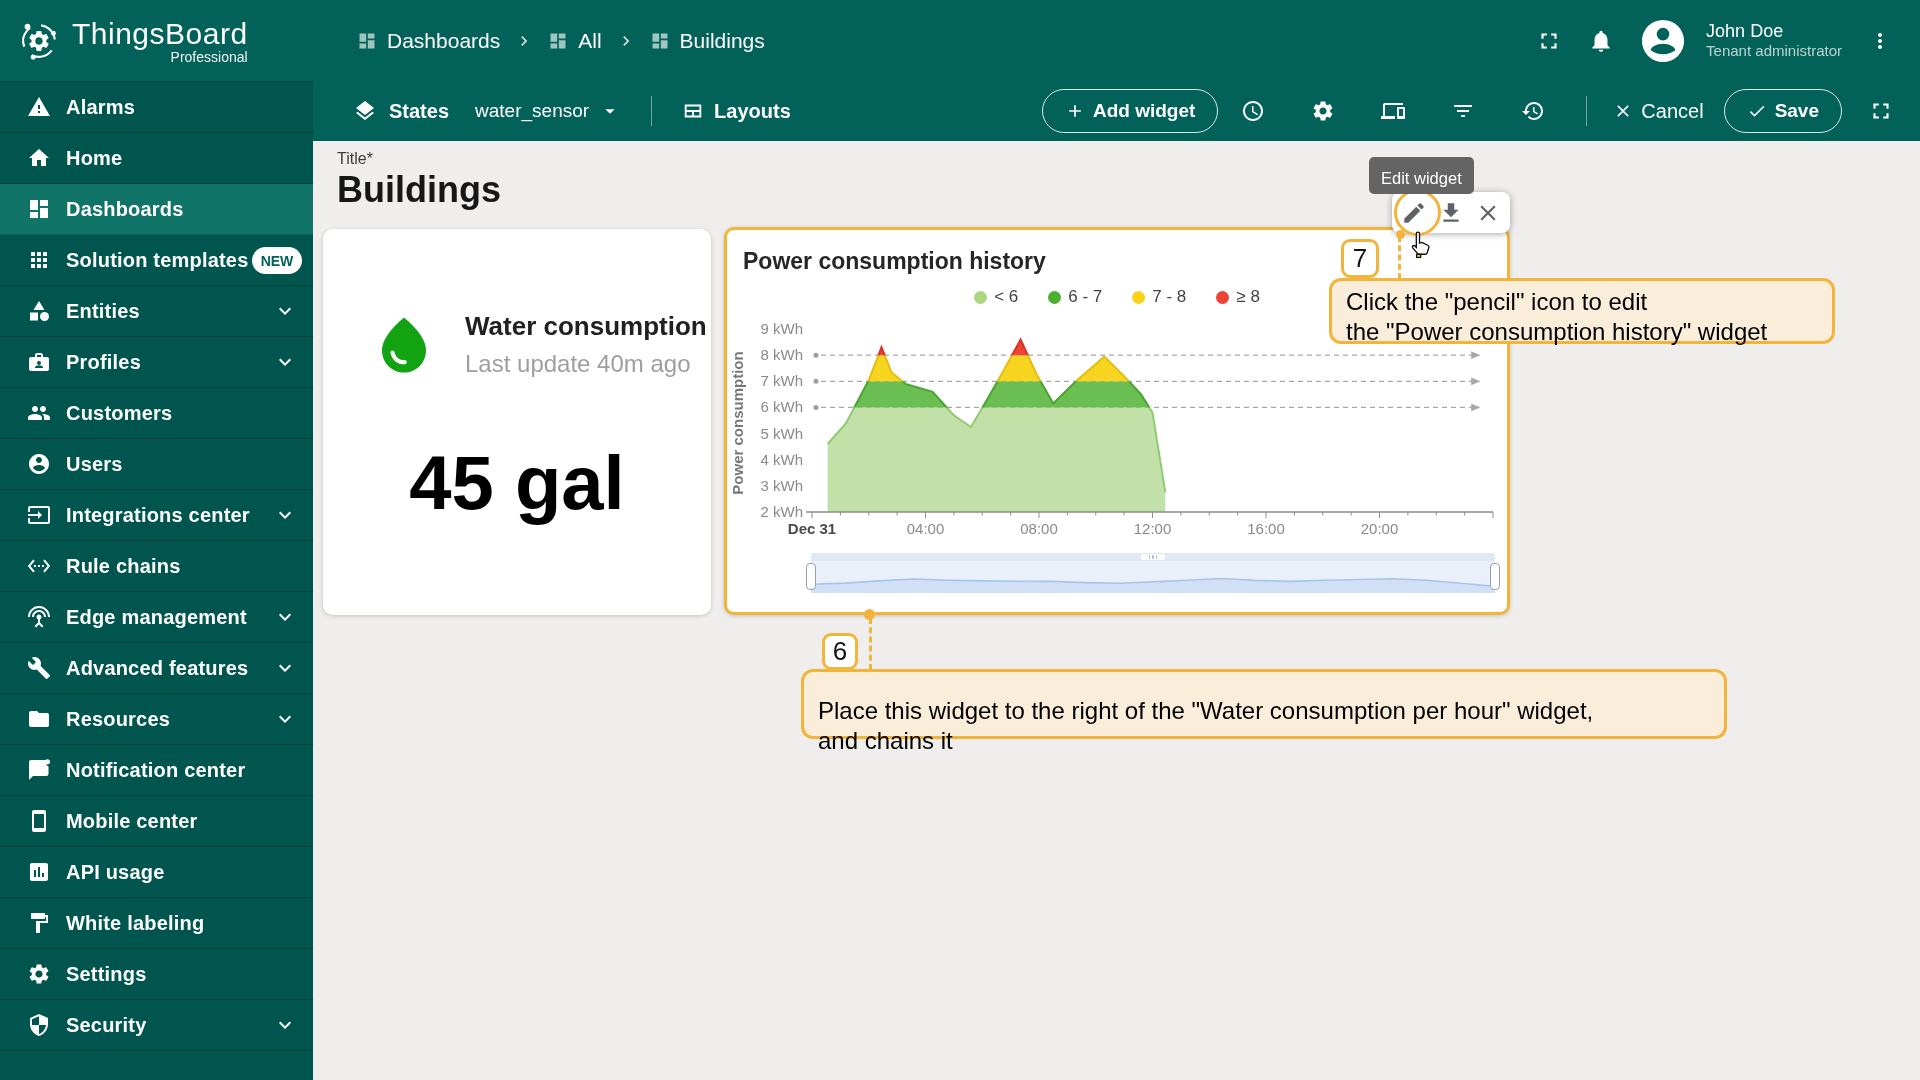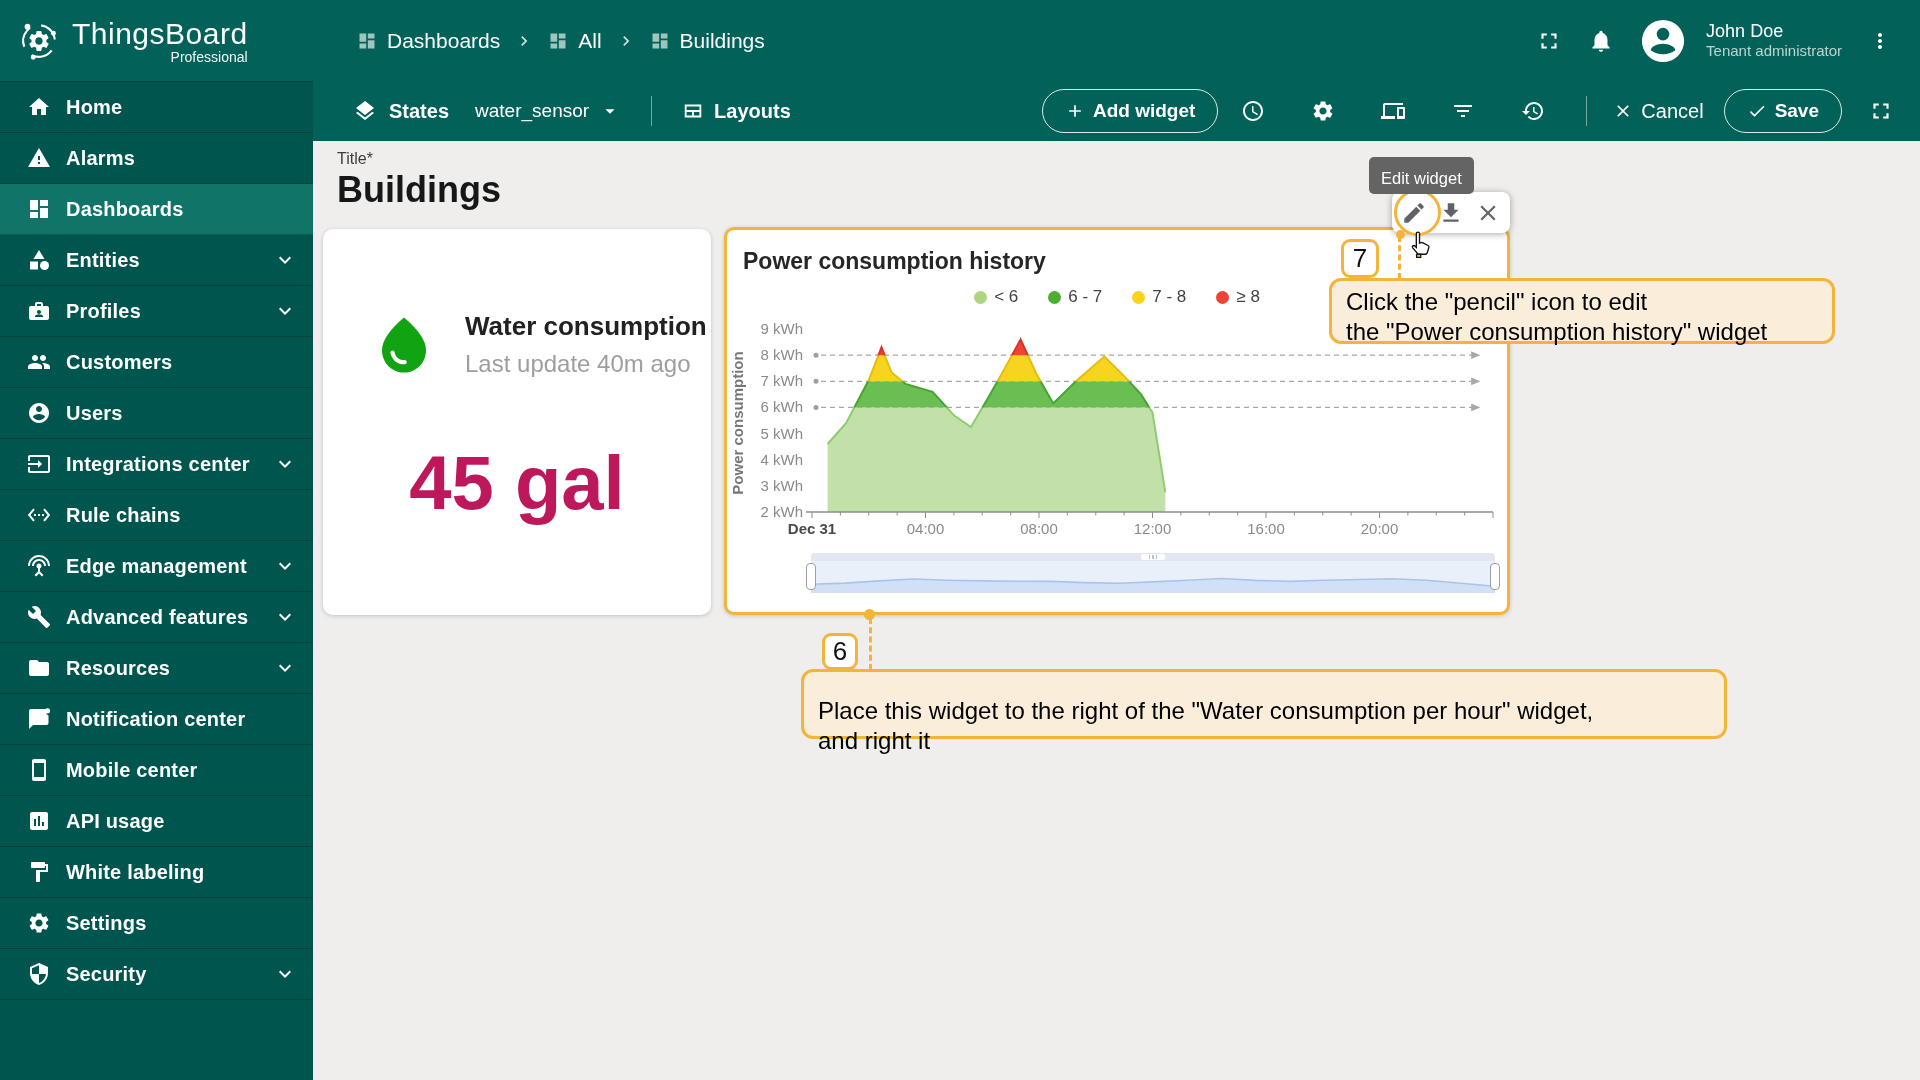--- a/index.html
+++ b/index.html
@@ -78,21 +78,21 @@
 
   .card {
     position:absolute; background:#fff; border-radius:10px;
     box-shadow:0 1px 4px rgba(0,0,0,.18);
   }
   .water-card { left:10px; top:88px; width:388px; height:386px; }
   .water-head { position:absolute; left:48px; top:82px; display:flex; align-items:center; gap:28px; }
   .water-titles .t1 { font-size:26px; font-weight:700; color:#212121; }
   .water-titles .t2 { font-size:24px; color:#9e9e9e; margin-top:8px; }
   .water-value { position:absolute; left:0; top:210px; width:100%; text-align:center;
-                 font-size:76px; font-weight:700; color:#be185d; }
+                 font-size:76px; font-weight:700; color:#000000; }
 
   .power-card { left:411px; top:86px; width:786px; height:388px; border:3px solid #F3B43C; }
   .power-title { position:absolute; left:16px; top:18px; font-size:23px; font-weight:700; color:#262626; }
   .legend { position:absolute; left:0; top:57px; width:100%; display:flex; justify-content:center; gap:30px; }
   .legend-item { display:flex; align-items:center; gap:7px; font-size:17px; color:#424242; cursor:pointer; }
   .legend-dot { width:13px; height:13px; border-radius:50%; }
   #power-chart { position:absolute; left:0; top:83px; }
   .navigator { position:absolute; left:84px; top:323px; width:684px; height:42px; cursor:pointer; }
   .nav-strip { position:absolute; left:0; top:0; width:684px; height:8px; background:#E2E8F1; border-radius:3px 3px 0 0; }
   .nav-grip { position:absolute; left:330px; top:1px; width:24px; height:6px; background:#fff; border-radius:2px;
@@ -224,40 +224,49 @@
             <path d="M12 8c1.1 0 2-.9 2-2s-.9-2-2-2-2 .9-2 2 .9 2 2 2zm0 2c-1.1 0-2 .9-2 2s.9 2 2 2 2-.9 2-2-.9-2-2-2zm0 6c-1.1 0-2 .9-2 2s.9 2 2 2 2-.9 2-2-.9-2-2-2z"></path>
           </svg>
       </span>
     </div>
   </header>
 
   <aside class="sidebar" id="sidebar">
       <div class="side-item">
         <span class="ic">
           <svg width="24" height="24" viewBox="0 0 24 24">
+            <path d="M1 21h22L12 2 1 21zm12-3h-2v-2h2v2zm0-4h-2v-4h2v4z"></path>
+          </svg>
+        </span>
+        <span class="lbl">Alarms</span>
+      </div>
+      <div class="side-item">
+        <span class="ic">
+          <svg width="24" height="24" viewBox="0 0 24 24">
             <path d="M10 20v-6h4v6h5v-8h3L12 3 2 12h3v8z"></path>
           </svg>
         </span>
         <span class="lbl">Home</span>
       </div>
-      <div class="side-item">
-        <span class="ic">
-          <svg width="24" height="24" viewBox="0 0 24 24">
-            <path d="M1 21h22L12 2 1 21zm12-3h-2v-2h2v2zm0-4h-2v-4h2v4z"></path>
-          </svg>
-        </span>
-        <span class="lbl">Alarms</span>
-      </div>
       <div class="side-item selected">
         <span class="ic">
           <svg width="24" height="24" viewBox="0 0 24 24">
             <path d="M3 13h8V3H3v10zm0 8h8v-6H3v6zm10 0h8V11h-8v10zm0-18v6h8V3h-8z"></path>
           </svg>
         </span>
         <span class="lbl">Dashboards</span>
+      </div>
+      <div class="side-item">
+        <span class="ic">
+          <svg width="24" height="24" viewBox="0 0 24 24">
+            <path d="M4 8h4V4H4v4zm6 12h4v-4h-4v4zm-6 0h4v-4H4v4zm0-6h4v-4H4v4zm6 0h4v-4h-4v4zm6-10v4h4V4h-4zm-6 4h4V4h-4v4zm6 6h4v-4h-4v4zm0 6h4v-4h-4v4z"></path>
+          </svg>
+        </span>
+        <span class="lbl">Solution templates</span>
+        <span class="new-badge">NEW</span>
       </div>
       <div class="side-item">
         <span class="ic">
           <svg width="24" height="24" viewBox="0 0 24 24">
             <path d="M12 2l-5.5 9h11L12 2z"></path>
             <circle cx="17.5" cy="17.5" r="4.5"></circle>
             <path d="M3 13.5h8v8H3z"></path>
           </svg>
         </span>
         <span class="lbl">Entities</span>
@@ -654,16 +663,16 @@
     <div class="callout callout7">
       <div>Click the "pencil" icon to edit</div>
       <div>the "Power consumption history" widget</div>
     </div>
 
     <div class="conn-dot6"></div>
     <div class="dash-v dash6"></div>
     <div class="step-badge badge6">6</div>
     <div class="callout callout6">
       <div>Place this widget to the right of the "Water consumption per hour" widget,</div>
-      <div>and right it</div>
+      <div>and chains it</div>
     </div>
   </main>
 </div>
 
 </body></html>

